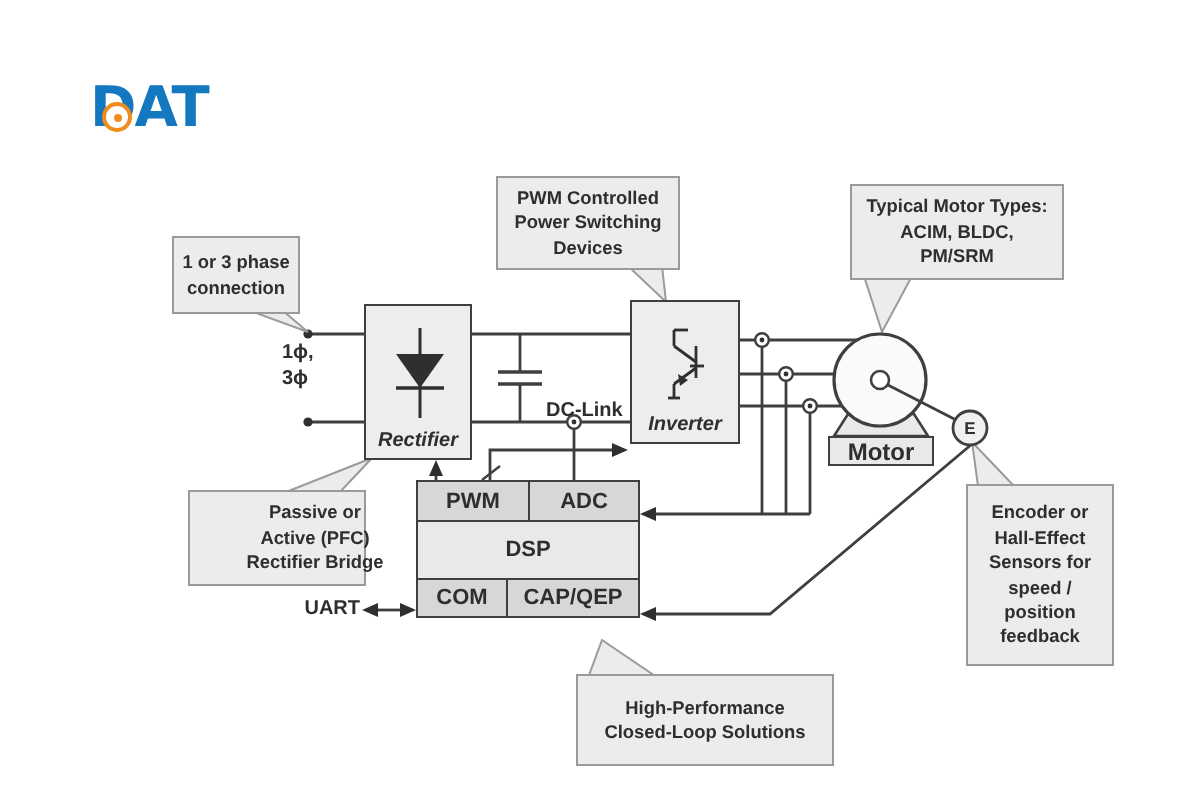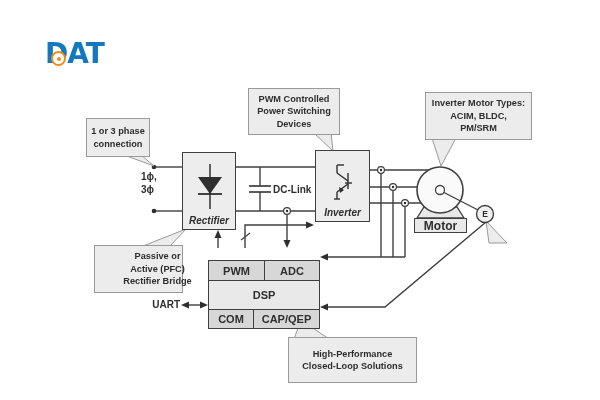--- a/index.html
+++ b/index.html
@@ -142,31 +142,39 @@
     <span>connection</span>
   </div>
 
   <div class="abs callout" style="left:248px;top:88px;width:92px;height:47px;">
     <span>PWM Controlled</span>
     <span>Power Switching</span>
     <span>Devices</span>
   </div>
 
   <div class="abs callout" style="left:425px;top:92px;width:107px;height:48px;">
-    <span>Inverter Motor Types:</span>
+    <span>Typical Motor Types:</span>
     <span>ACIM, BLDC,</span>
     <span>PM/SRM</span>
   </div>
 
   <div class="abs callout" style="left:94px;top:245px;width:89px;height:48px;padding-left:38px;">
     <span>Passive or</span>
     <span>Active (PFC)</span>
     <span>Rectifier Bridge</span>
   </div>
 
+  <div class="abs callout" style="left:483px;top:242px;width:74px;height:91px;">
+    <span>Encoder or</span>
+    <span>Hall-Effect</span>
+    <span>Sensors for</span>
+    <span>speed /</span>
+    <span>position</span>
+    <span>feedback</span>
+  </div>
 
   <div class="abs callout" style="left:288px;top:337px;width:129px;height:46px;">
     <span>High-Performance</span>
     <span>Closed-Loop Solutions</span>
   </div>
 
   <div class="abs block" style="left:182px;top:152px;width:54px;height:78px;">
     <svg class="symsvg" style="left:0;top:0;" width="54" height="60" viewBox="0 0 54 60">
       <path d="M27,11 V56" stroke="#2f2f2f" stroke-width="1.5" fill="none"></path>
       <polygon points="15,24 39,24 27,41" fill="#2f2f2f"></polygon>
@@ -185,21 +193,21 @@
         <path d="M29,32 H36"></path>
         <path d="M32,33 L21,41"></path>
         <path d="M21,41 V48"></path>
         <path d="M18,48 H24"></path>
       </g>
       <polygon points="23,36 28,39 24,42" fill="#2f2f2f"></polygon>
     </svg>
     <div class="blabel">Inverter</div>
   </div>
 
-  <div class="abs" style="left:208px;top:260px;width:112px;height:78px;">
+  <div class="abs" style="left:208px;top:240px;width:112px;height:78px;">
     <div class="sub dark" style="left:0;top:0;width:57px;height:21px;">
       <span>PWM</span>
     </div>
     <div class="sub dark" style="left:56px;top:0;width:56px;height:21px;">
       <span>ADC</span>
     </div>
     <div class="sub light" style="left:0;top:20px;width:112px;height:30px;">
       <span>DSP</span>
     </div>
     <div class="sub dark" style="left:0;top:49px;width:46px;height:20px;">
@@ -212,19 +220,19 @@
 
   <div class="abs motorbox" style="left:414px;top:218px;width:53px;height:15px;">
     <span>Motor</span>
   </div>
 
   <div class="abs lbl" style="left:141px;top:171px;">
     <div>1ϕ,</div>
     <div>3ϕ</div>
   </div>
 
-  <div class="abs lbl" style="left:273px;top:184px;">DC-Link</div>
+  <div class="abs lbl" style="left:273px;top:200px;">DC-Link</div>
 
   <div class="abs lbl" style="left:146px;top:299px;width:34px;text-align:right;">UART</div>
 
   <div class="abs elbl" style="left:479px;top:209px;width:12px;">E</div>
 
 </div>
 
 </body></html>

